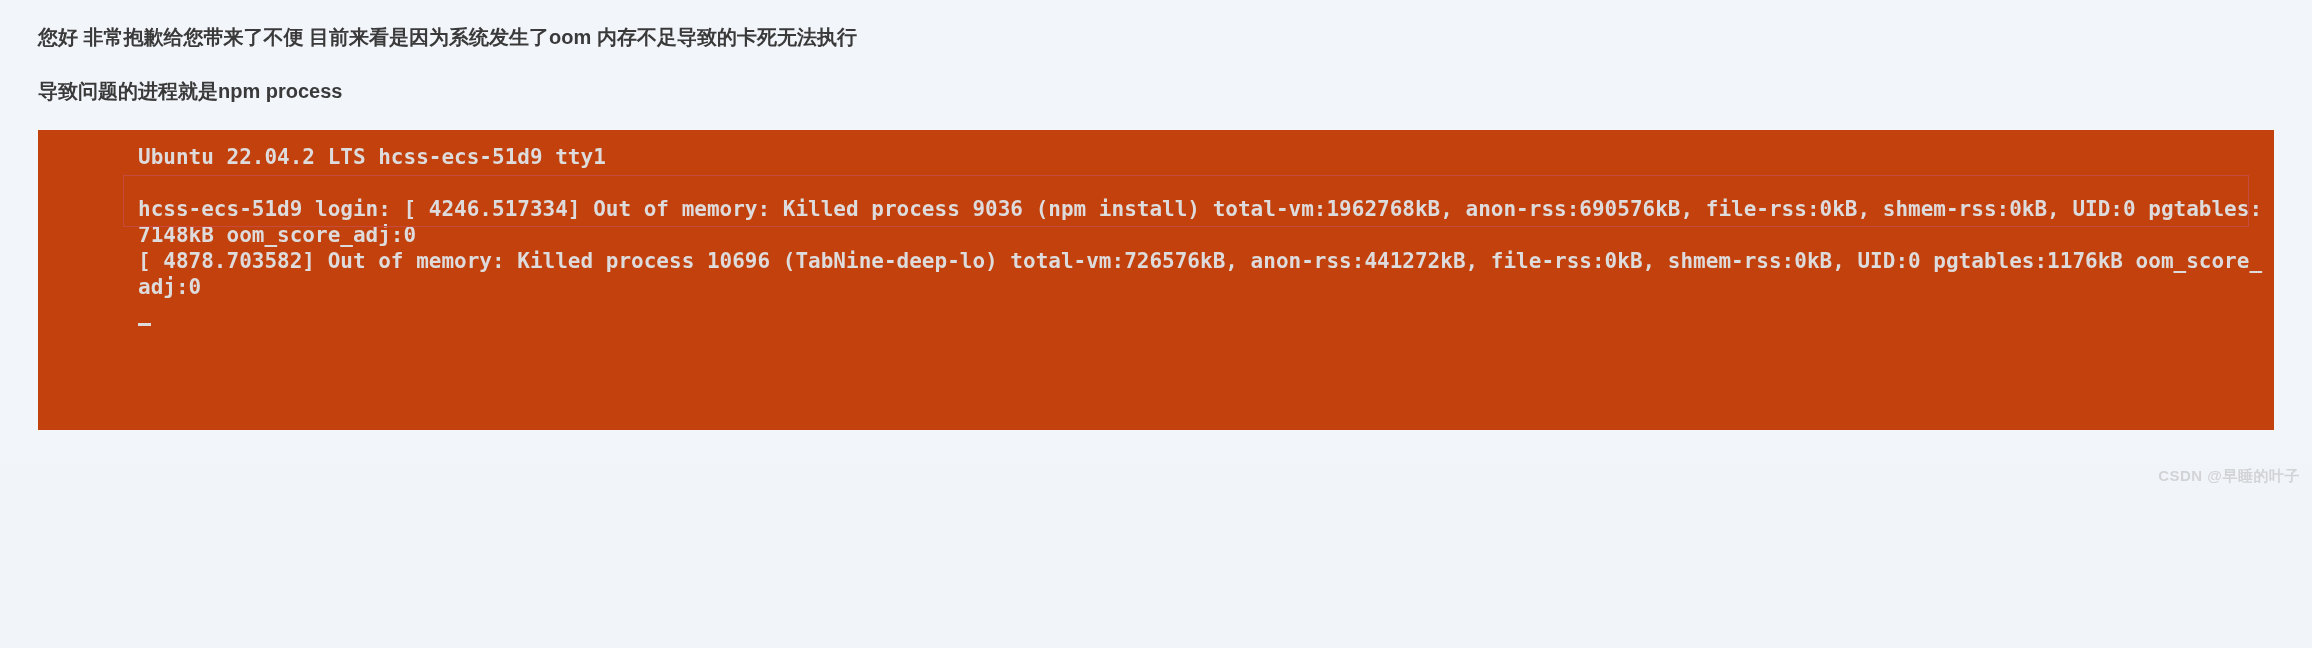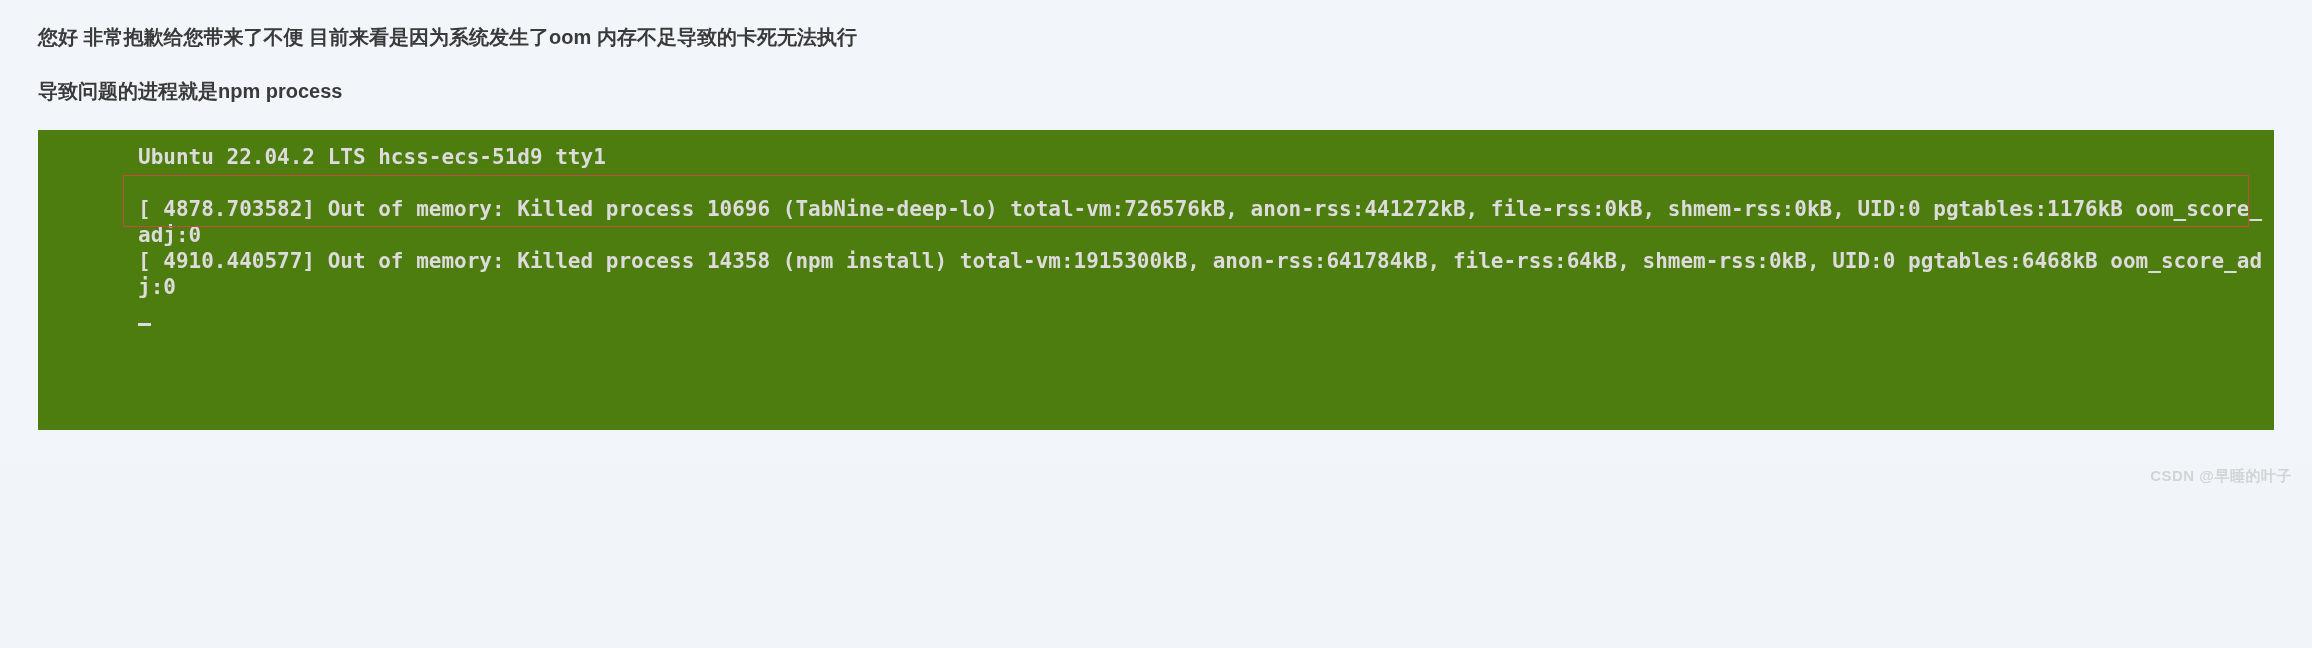--- a/index.html
+++ b/index.html
@@ -16,21 +16,21 @@
     background: #f2f5fa;
     padding: 22px 38px 34px 38px;
   }
   .para {
     font-size: 20px;
     color: #3a3a3a;
     line-height: 1.5;
     margin-bottom: 24px;
   }
   .terminal {
-    background: #4d7c0f;
+    background: #c2410c;
     color: #dedbdc;
     font-family: "DejaVu Sans Mono", Consolas, "Liberation Mono", monospace;
     font-size: 21px;
     line-height: 1.24;
     padding: 14px 0 56px 0;
     position: relative;
     min-height: 300px;
   }
   .term-line {
     padding: 0 10px 0 100px;
@@ -51,40 +51,40 @@
     display: inline-block;
     width: 13px;
     height: 3px;
     background: #dedbdc;
     vertical-align: bottom;
     margin-left: 100px;
     margin-top: 6px;
   }
   .watermark {
     position: absolute;
-    right: 20px;
+    right: 12px;
     bottom: 4px;
     font-size: 15px;
     color: #b9b9b9;
     opacity: 0.55;
     letter-spacing: 0.5px;
   }
 </style>
 </head>
 <body>
 
 <div class="container">
 
   <p class="para">您好  非常抱歉给您带来了不便  目前来看是因为系统发生了oom  内存不足导致的卡死无法执行</p>
   <p class="para">导致问题的进程就是npm process</p>
 
   <div class="terminal">
     <div class="term-line">Ubuntu 22.04.2 LTS hcss-ecs-51d9 tty1</div>
     <div class="term-line"> </div>
+    <div class="term-line">hcss-ecs-51d9 login: [ 4246.517334] Out of memory: Killed process 9036 (npm install) total-vm:1962768kB, anon-rss:690576kB, file-rss:0kB, shmem-rss:0kB, UID:0 pgtables:7148kB oom_score_adj:0</div>
     <div class="term-line">[ 4878.703582] Out of memory: Killed process 10696 (TabNine-deep-lo) total-vm:726576kB, anon-rss:441272kB, file-rss:0kB, shmem-rss:0kB, UID:0 pgtables:1176kB oom_score_adj:0</div>
-    <div class="term-line">[ 4910.440577] Out of memory: Killed process 14358 (npm install) total-vm:1915300kB, anon-rss:641784kB, file-rss:64kB, shmem-rss:0kB, UID:0 pgtables:6468kB oom_score_adj:0</div>
     <span class="cursor"></span>
     <div class="highlight-box"></div>
   </div>
 
 </div>
 
 <div class="watermark">CSDN @早睡的叶子</div>
 
 </body></html>

